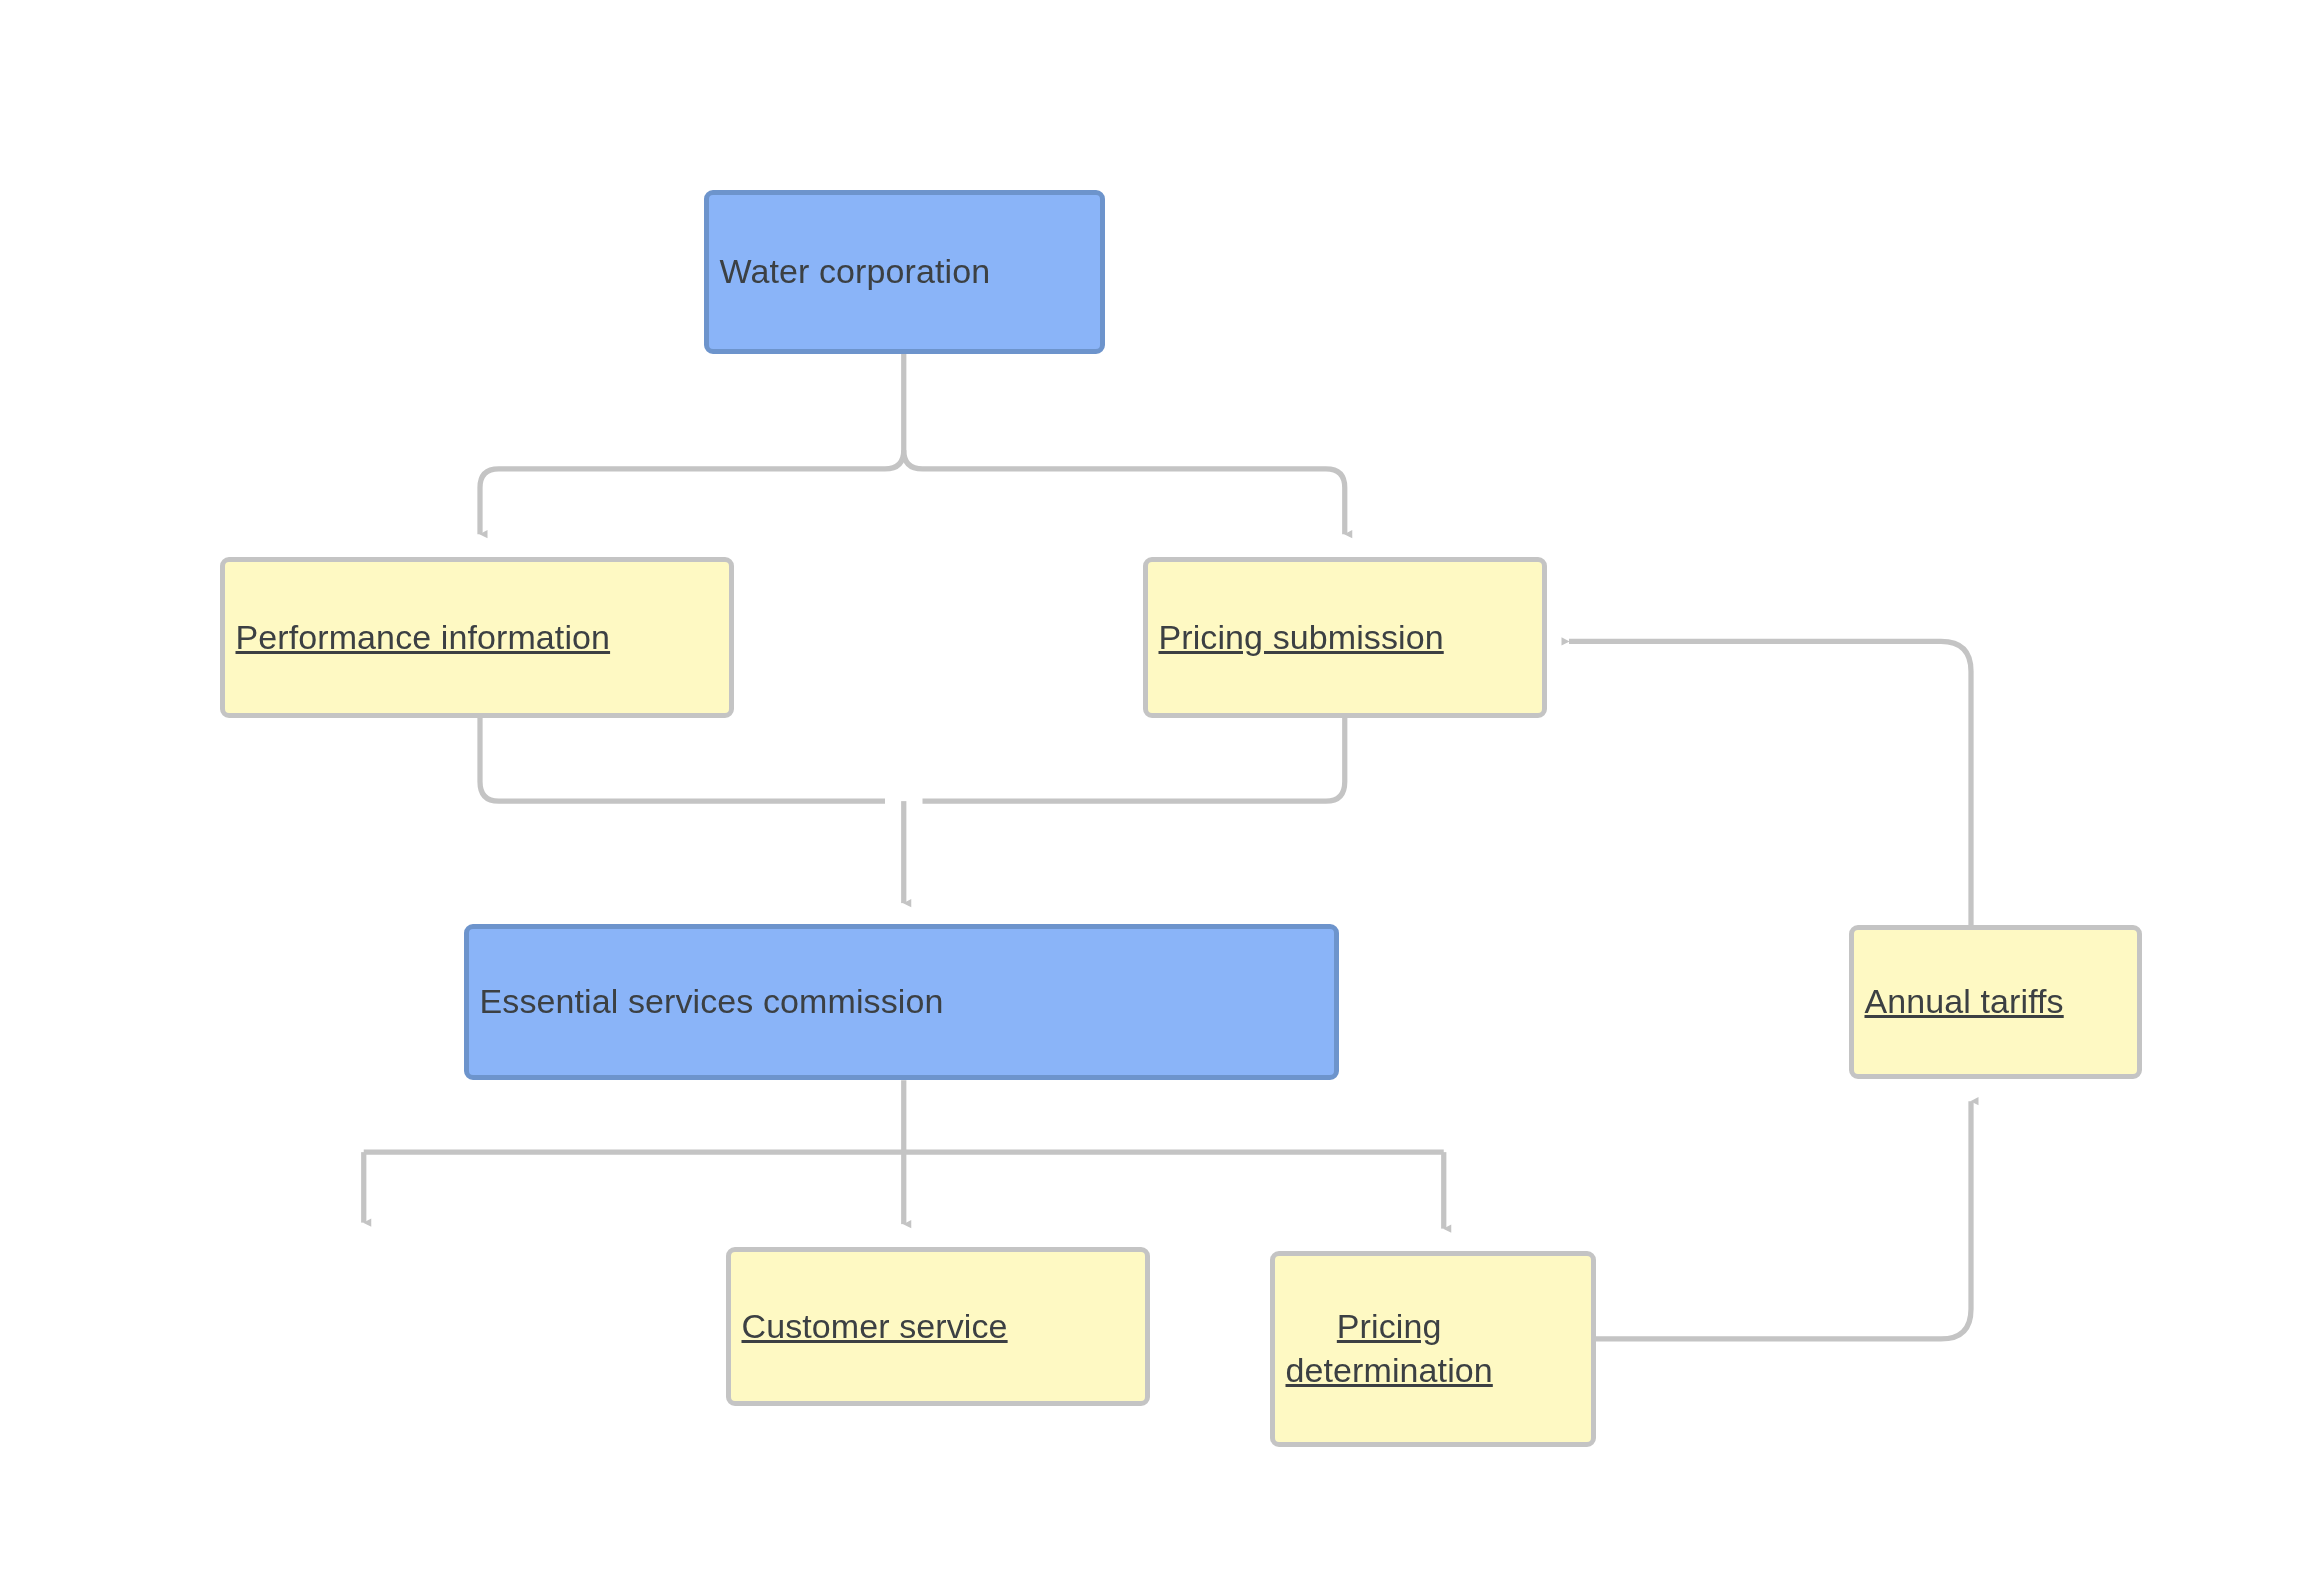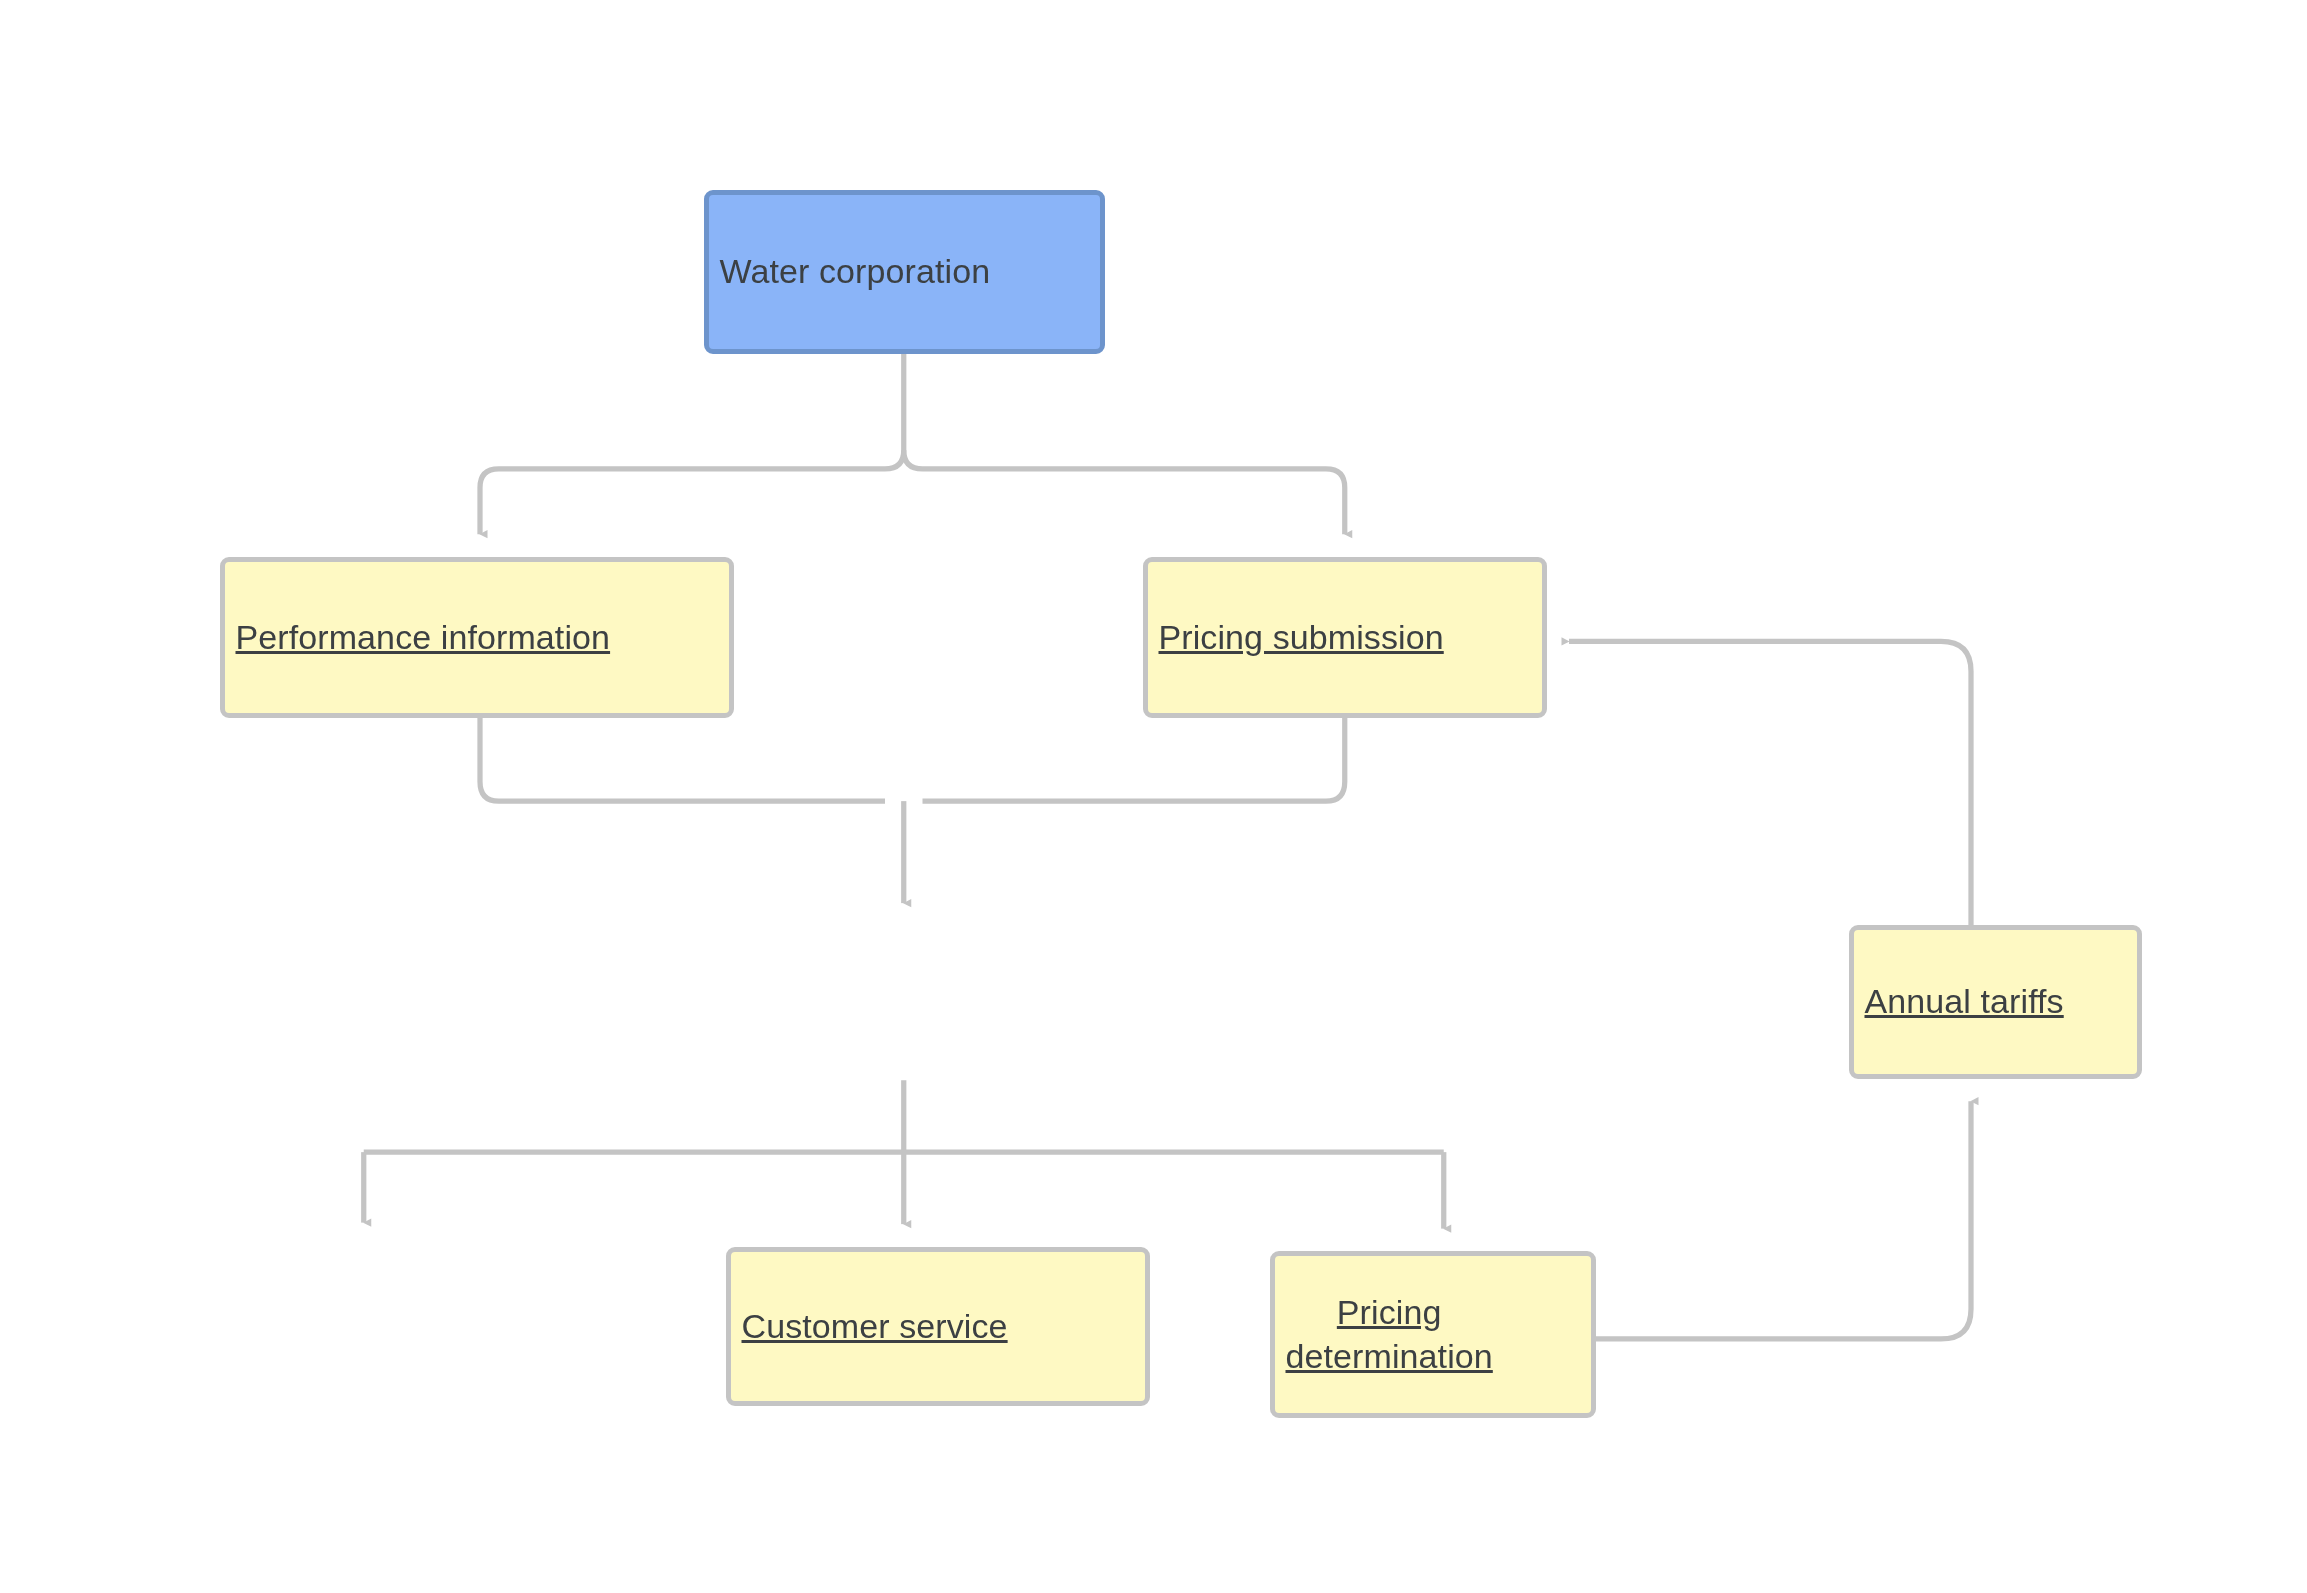--- a/index.html
+++ b/index.html
@@ -96,27 +96,30 @@
   </div>
 
   <div class="node grey" style="left:220px; top:557px; width:514px; height:161px;">
     <span class="node-label">Performance information</span>
   </div>
 
   <div class="node grey" style="left:1143px; top:557px; width:404px; height:161px;">
     <span class="node-label">Pricing submission</span>
   </div>
 
+  <div class="node blue" style="left:464px; top:924px; width:875px; height:156px;">
+    <span class="node-label">Essential services commission</span>
+  </div>
 
 
   <div class="node grey" style="left:726px; top:1247px; width:424px; height:159px;">
     <span class="node-label">Customer service</span>
   </div>
 
-  <div class="node grey" style="left:1270px; top:1251px; width:326px; height:167px;">
+  <div class="node grey" style="left:1270px; top:1251px; width:326px; height:196px;">
     <span class="node-label">Pricing
 determination</span>
   </div>
 
   <div class="node grey" style="left:1849px; top:925px; width:293px; height:154px;">
     <span class="node-label">Annual tariffs</span>
   </div>
 
 </div>
 

